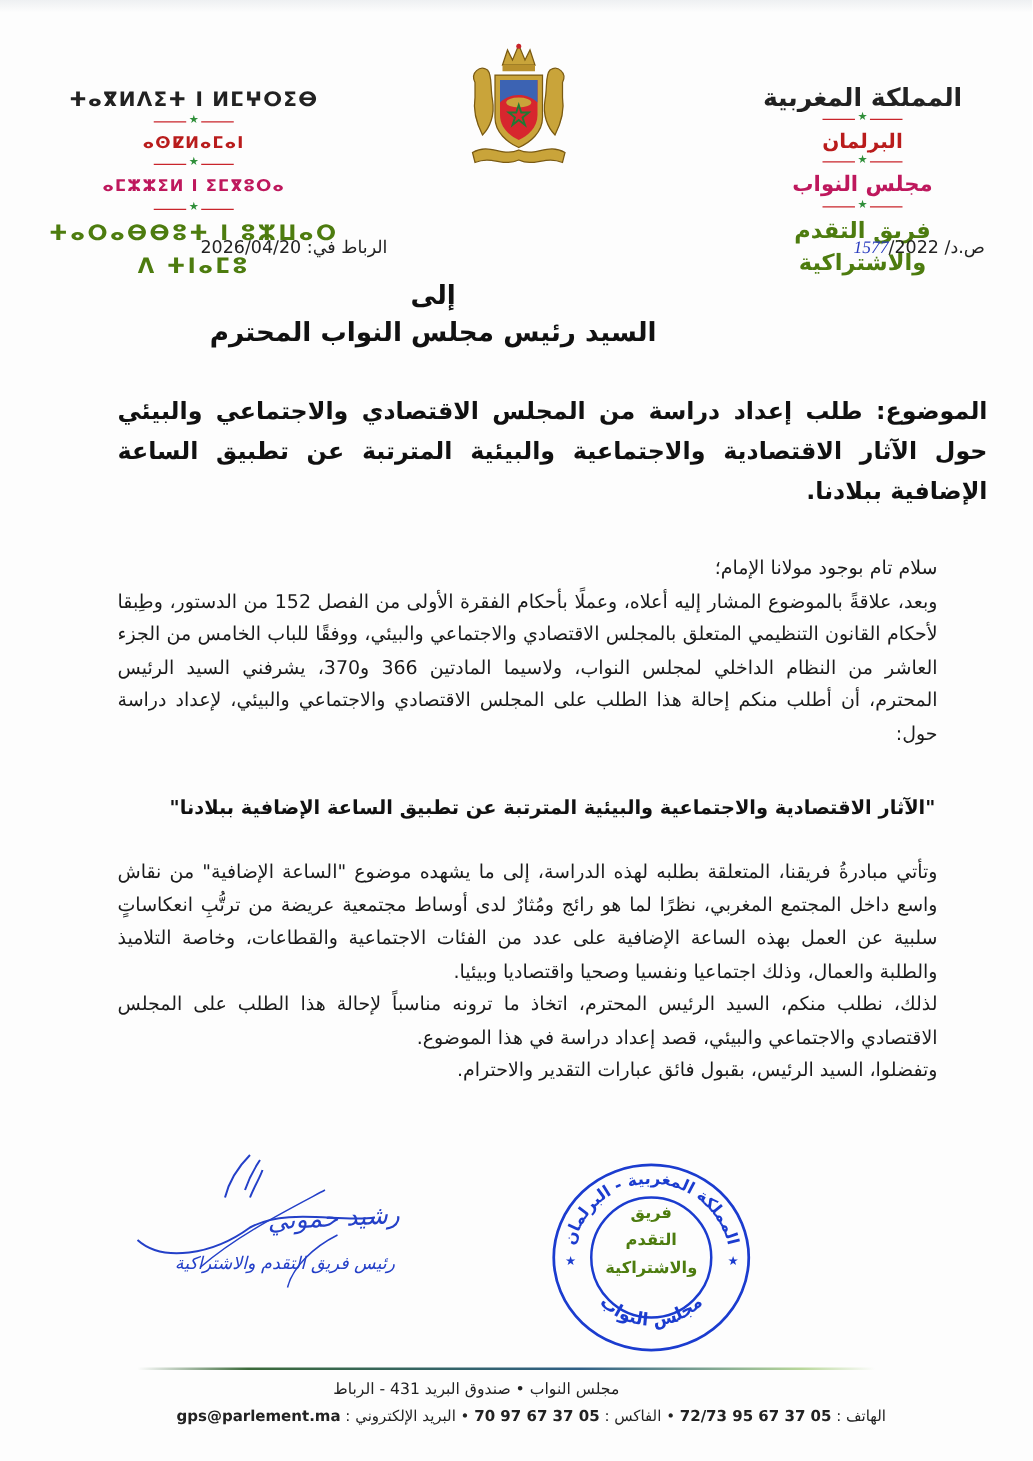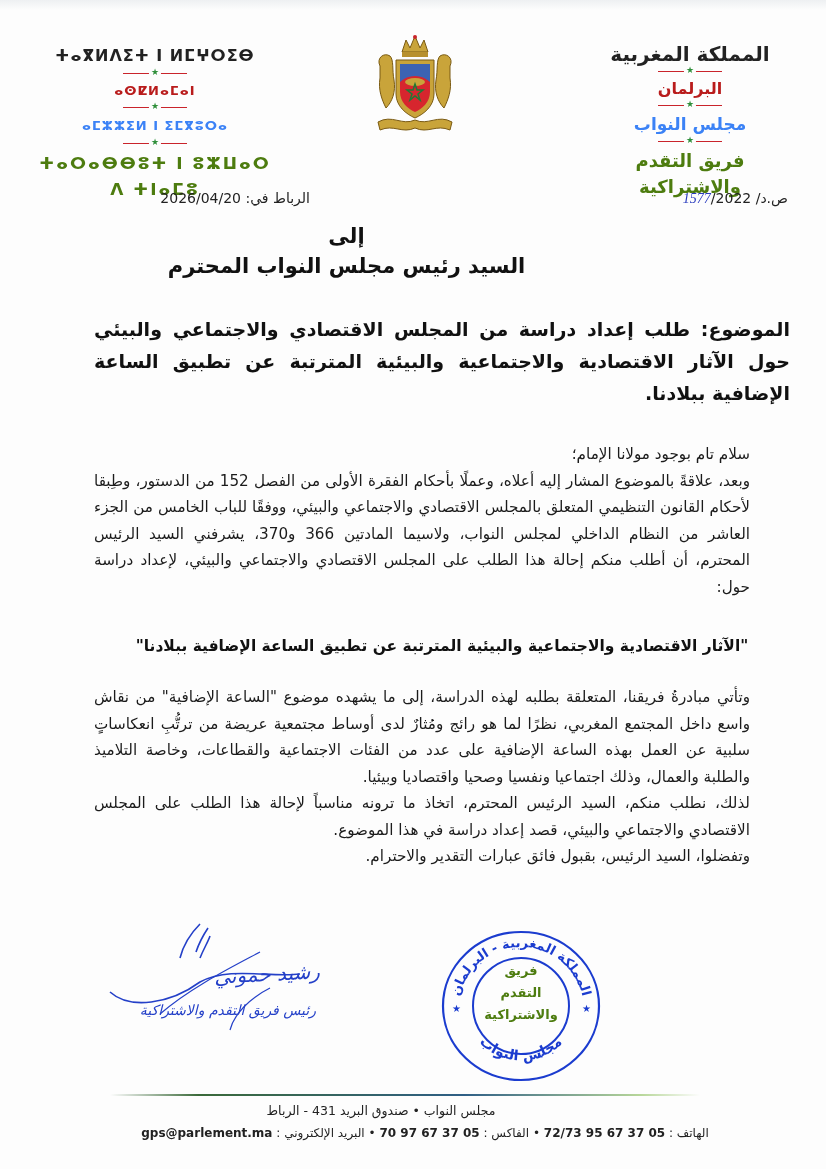--- a/index.html
+++ b/index.html
@@ -3,26 +3,26 @@
   <meta charset="utf-8">
   <style>
     * { box-sizing: border-box; margin: 0; padding: 0; }
     html, body { width: 826px; height: 1169px; background: #ffffff; overflow: hidden; }
     body { position: relative; font-family: "DejaVu Sans", sans-serif; color: #1a1a1a; }
 
     .page { position: absolute; left: 0; top: 0; width: 826px; height: 1169px; background: #fdfdfd; }
     .page-shade { position: absolute; left: 0; top: 0; width: 826px; height: 10px; background: linear-gradient(#eef0f2, #fdfdfd); }
 
     
-    .hdr { position: absolute; text-align: center; }
+    .hdr { position: absolute; text-align: center; margin-top: 24px; }
     .hdr-ar { right: 36px; top: 42px; width: 200px; direction: rtl; }
     .hdr-tf { left: 30px; top: 44px; width: 250px; }
     .hdr .l1 { font-family: "DejaVu Sans", sans-serif; font-weight: bold; font-size: 20px; line-height: 24px; color: #222; }
     .hdr .l2 { font-size: 16px; line-height: 22px; color: #b91c1c; font-weight: bold; }
-    .hdr .l3 { font-size: 17px; line-height: 24px; color: #3b82f6; font-weight: bold; }
+    .hdr .l3 { font-size: 17px; line-height: 24px; color: #be185d; font-weight: bold; }
     .hdr .l4 { font-size: 18px; line-height: 26px; color: #4d7c0f; font-weight: bold; margin-top: 2px; }
     .hdr-tf .l1 { font-size: 16px; letter-spacing: 1px; }
     .hdr-tf .l2, .hdr-tf .l3 { font-size: 13px; letter-spacing: 1px; }
     .hdr-tf .l4 { font-size: 17px; letter-spacing: 2px; }
 
     .sep { position: relative; width: 64px; height: 9px; margin: 1px auto 2px auto; }
     .sep::before { content: ""; position: absolute; left: 0; right: 0; top: 4px; height: 1px; background: #c9242b; }
     .sep .star { position: absolute; left: 50%; top: -3px; transform: translateX(-50%); background: #fdfdfd; color: #2f8f3a; font-size: 9px; line-height: 12px; padding: 0 2px; }
 
     

